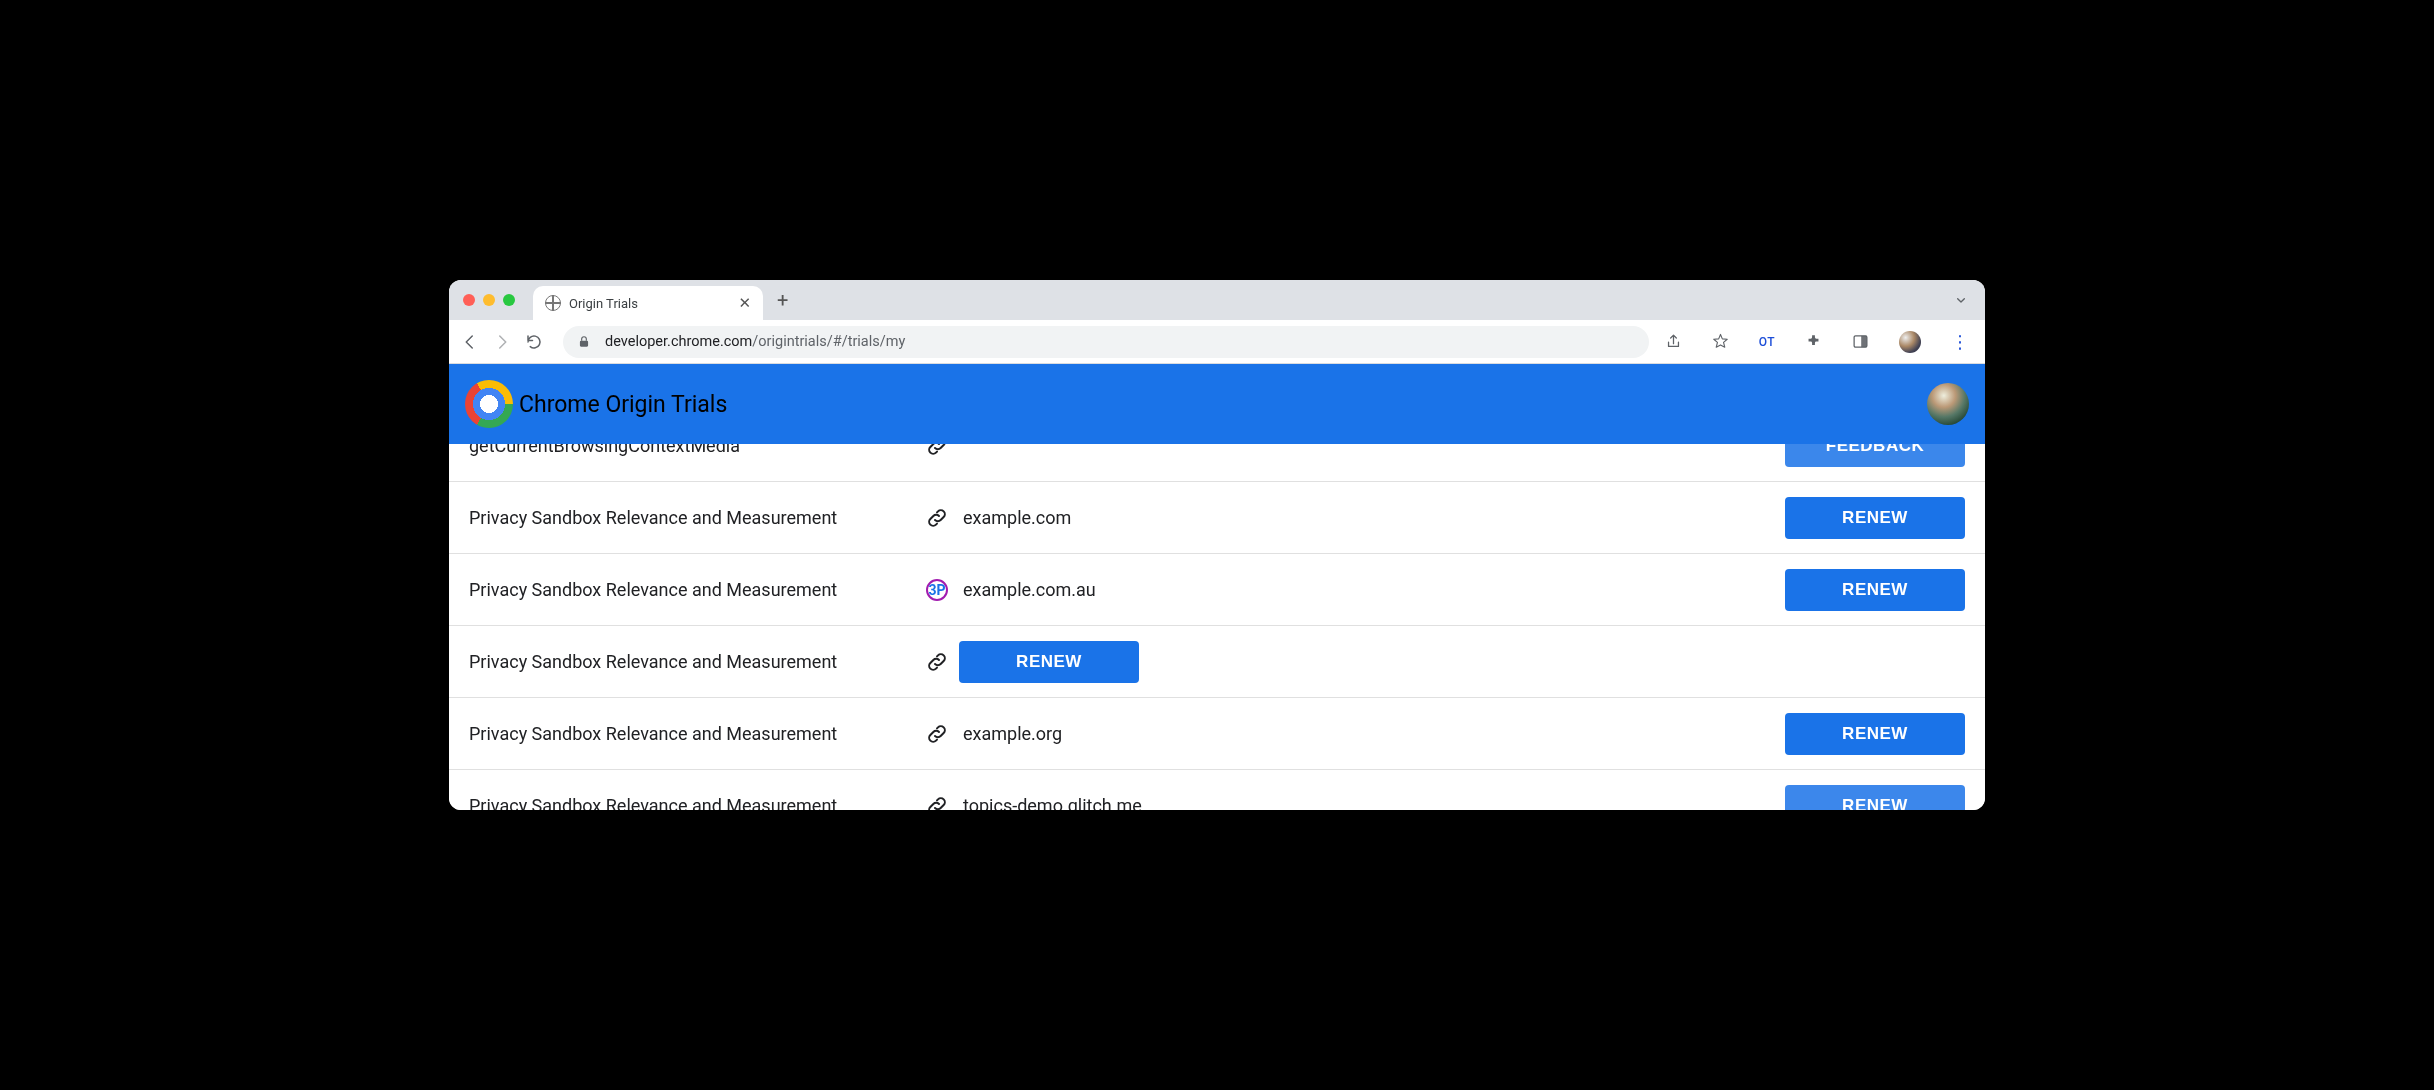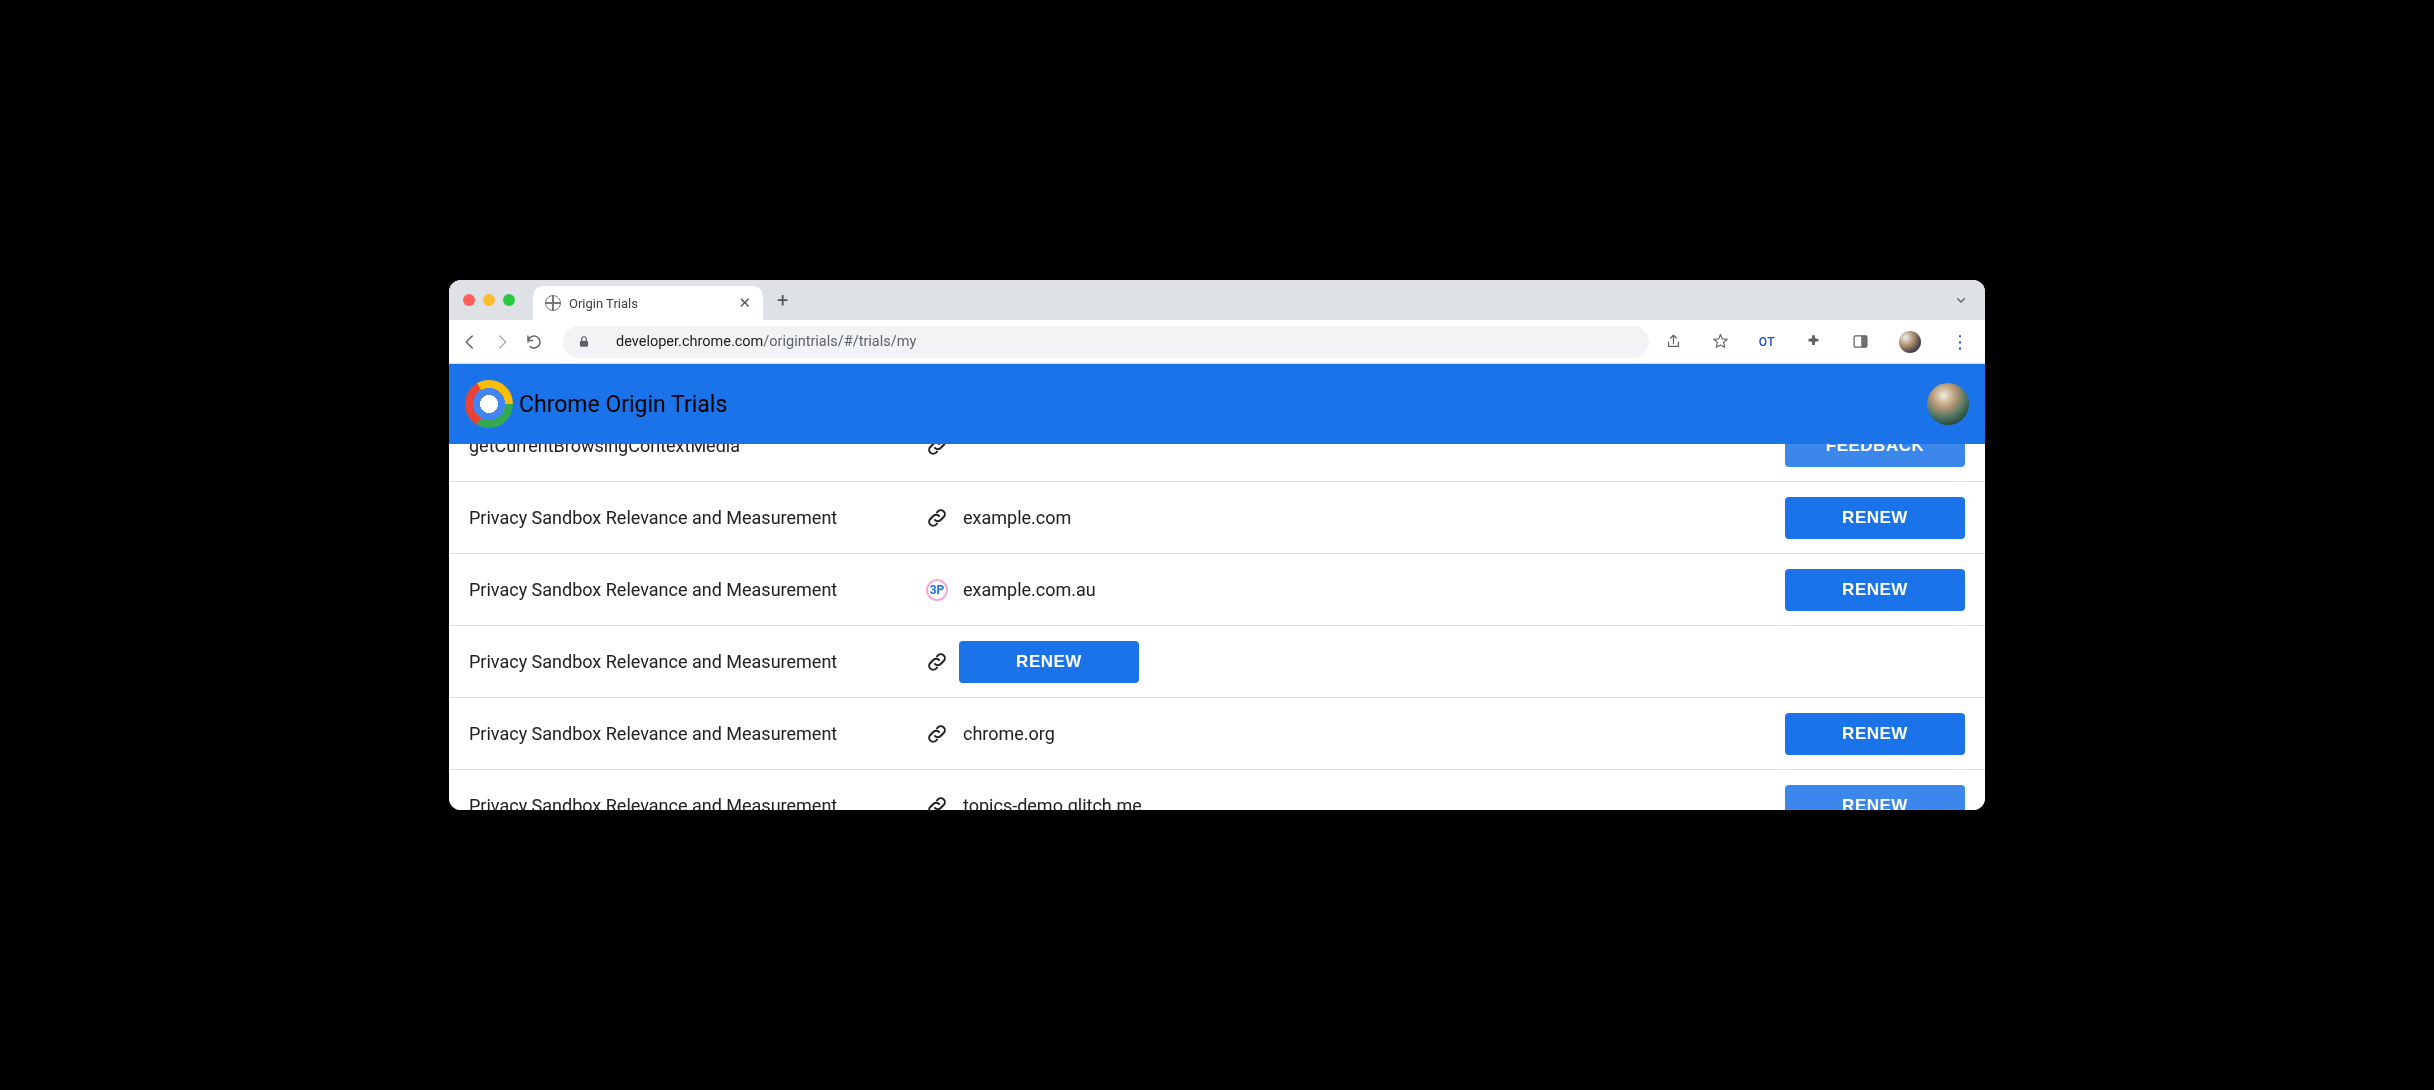--- a/index.html
+++ b/index.html
@@ -68,21 +68,21 @@
   .nav-ico { width:22px; text-align:center; color:#5f6368; font-size:17px; cursor:pointer; }
   .reload { font-size: 18px; }
   .omnibox {
     flex:1;
     background:#f1f3f4;
     border-radius: 22px;
     height: 32px;
     display:flex;
     align-items:center;
     padding: 0 14px;
-    gap: 25px;
+    gap: 14px;
     font-size: 14.5px;
     color:#5f6368;
     margin: 16px 6px;
   }
   .lock { color:#5f6368; }
   .omnibox .url .host { color:#202124; }
   .right-icons { display:flex; align-items:center; gap: 30px; color:#1d4ed8; font-size: 16px; padding-right:4px;}
   .right-icons .ot { font-size:12px; font-weight:500; letter-spacing:0.5px; }
   .right-icons .avatar-s {
     width:22px; height:22px; border-radius:50%;
@@ -150,23 +150,23 @@
     min-width: 180px;
     height: 42px;
     font-size: 17px;
     font-weight:700;
     letter-spacing: 0.5px;
     cursor:pointer;
   }
   .btn.faded { opacity:0.85; }
   
   .threep {
-    width:22px; height:22px; border:2px solid #f9a8d4; border-radius:50%;
+    width:22px; height:22px; border:2px solid #a21caf; border-radius:50%;
     display:flex; align-items:center; justify-content:center;
-    font-size:12px; font-weight:700; color:#1a73e8;
+    font-size:14px; font-weight:700; color:#1a73e8;
   }
   
   .footer-links {
     position:absolute;
     bottom: 4px;
     left:0; right:0;
     display:flex;
     justify-content:center;
     gap: 40px;
     font-size: 17px;
@@ -311,21 +311,21 @@
         </div>
         <div class="trial-row">
           <div class="trial-name">Privacy Sandbox Relevance and Measurement</div>
           <div class="icon-cell">
             <div class="link-icon">
               <svg width="24" height="24" viewBox="0 0 24 24">
                 <path d="M10 14a4 4 0 0 0 5.66 0l3-3a4 4 0 0 0-5.66-5.66l-1 1M14 10a4 4 0 0 0-5.66 0l-3 3a4 4 0 0 0 5.66 5.66l1-1" stroke="#202124" stroke-width="2" fill="none" stroke-linecap="round"></path>
               </svg>
             </div>
           </div>
-          <div class="domain-cell">chrome.org</div>
+          <div class="domain-cell">example.org</div>
           <div class="action-cell"><button class="btn">RENEW</button></div>
         </div>
         <div class="trial-row">
           <div class="trial-name">Privacy Sandbox Relevance and Measurement</div>
           <div class="icon-cell">
             <div class="link-icon">
               <svg width="24" height="24" viewBox="0 0 24 24">
                 <path d="M10 14a4 4 0 0 0 5.66 0l3-3a4 4 0 0 0-5.66-5.66l-1 1M14 10a4 4 0 0 0-5.66 0l-3 3a4 4 0 0 0 5.66 5.66l1-1" stroke="#202124" stroke-width="2" fill="none" stroke-linecap="round"></path>
               </svg>
             </div>

